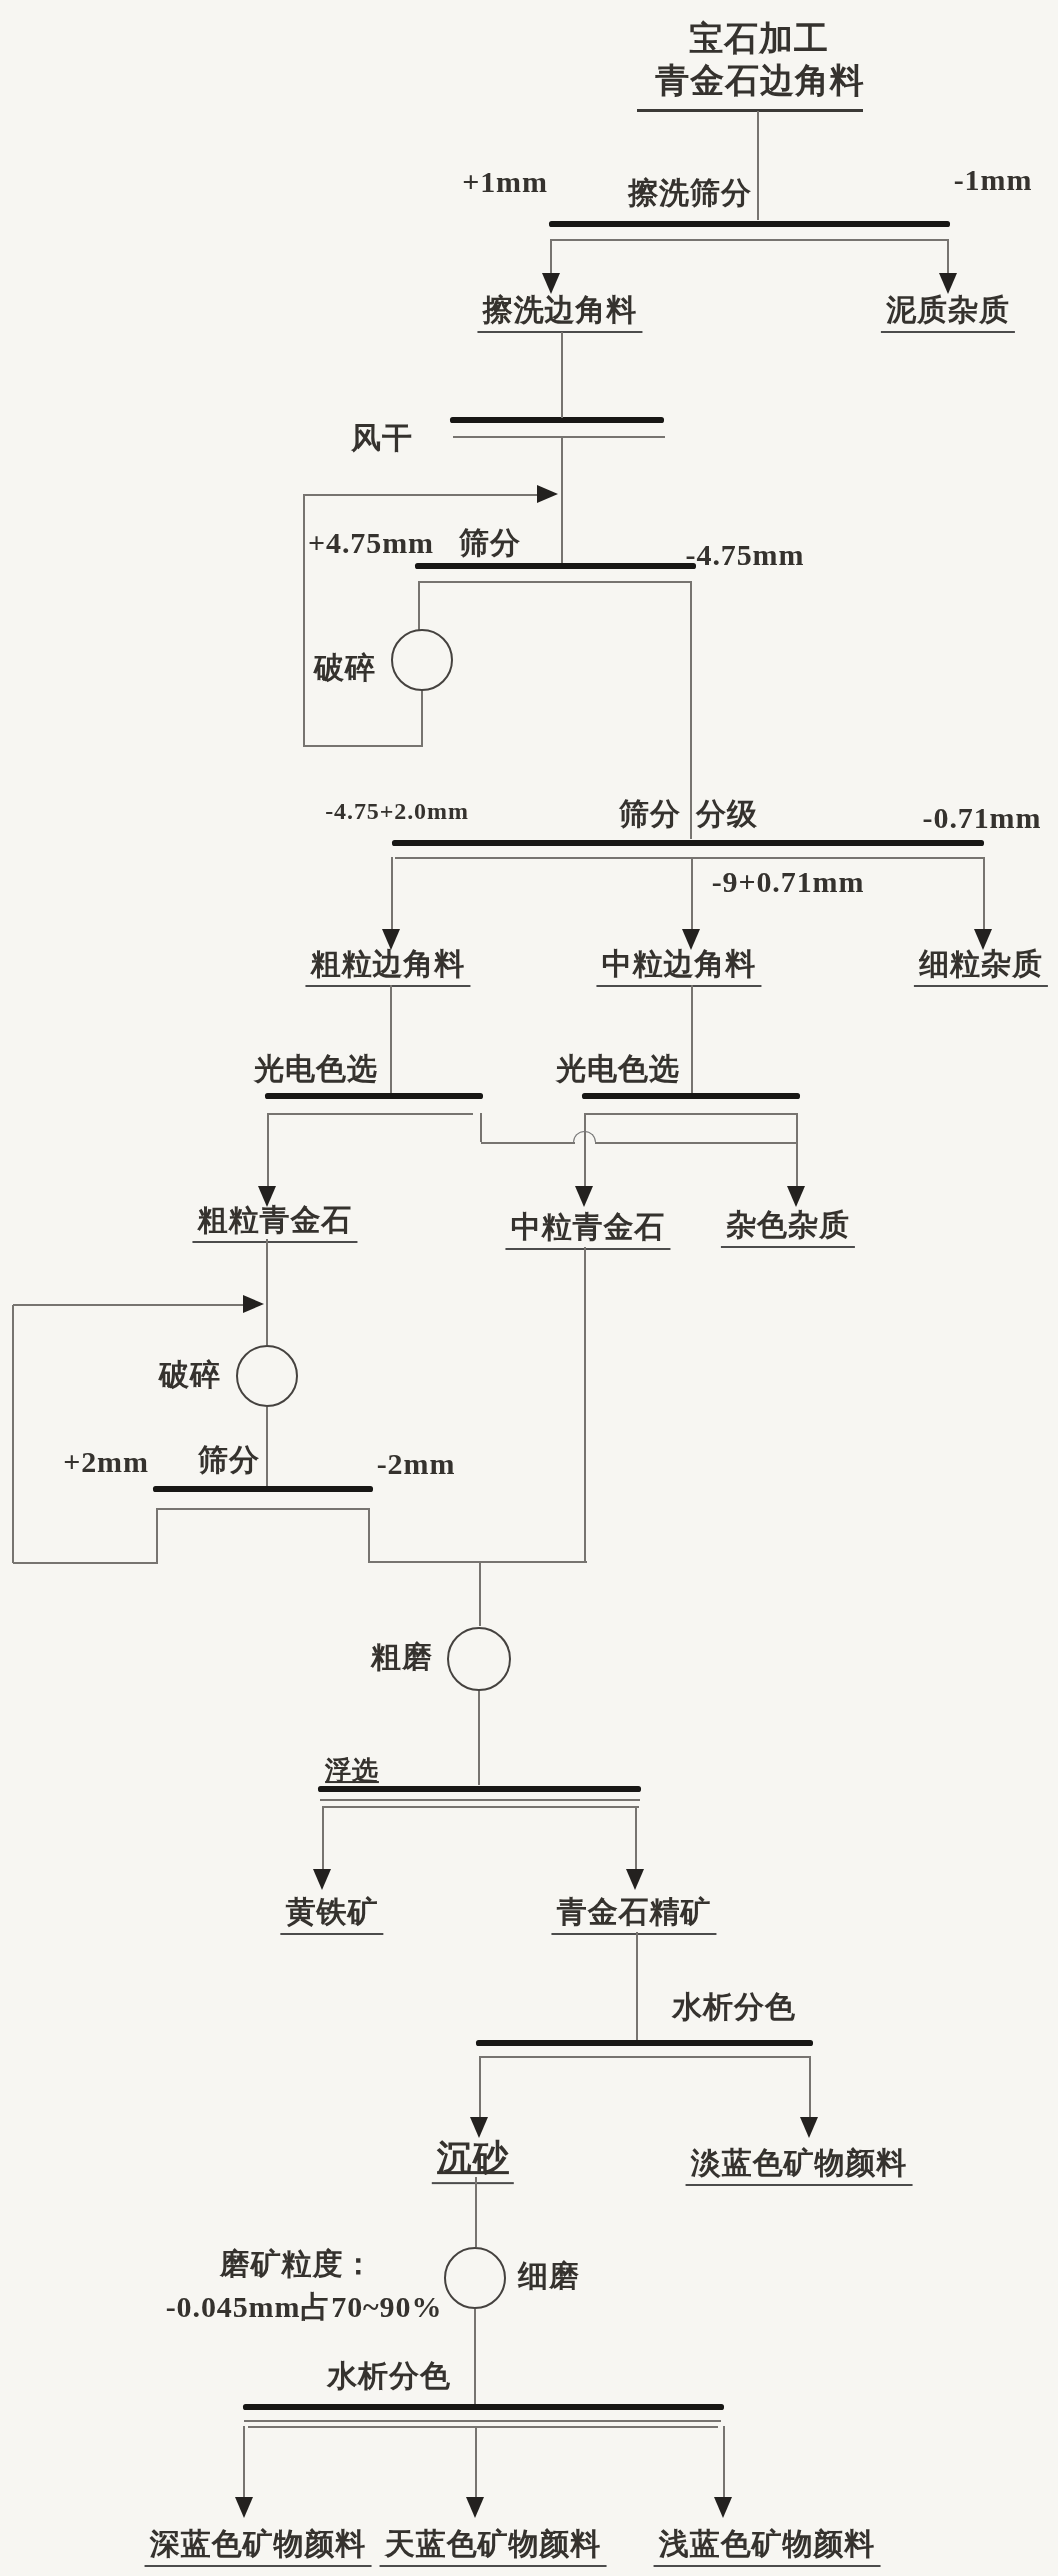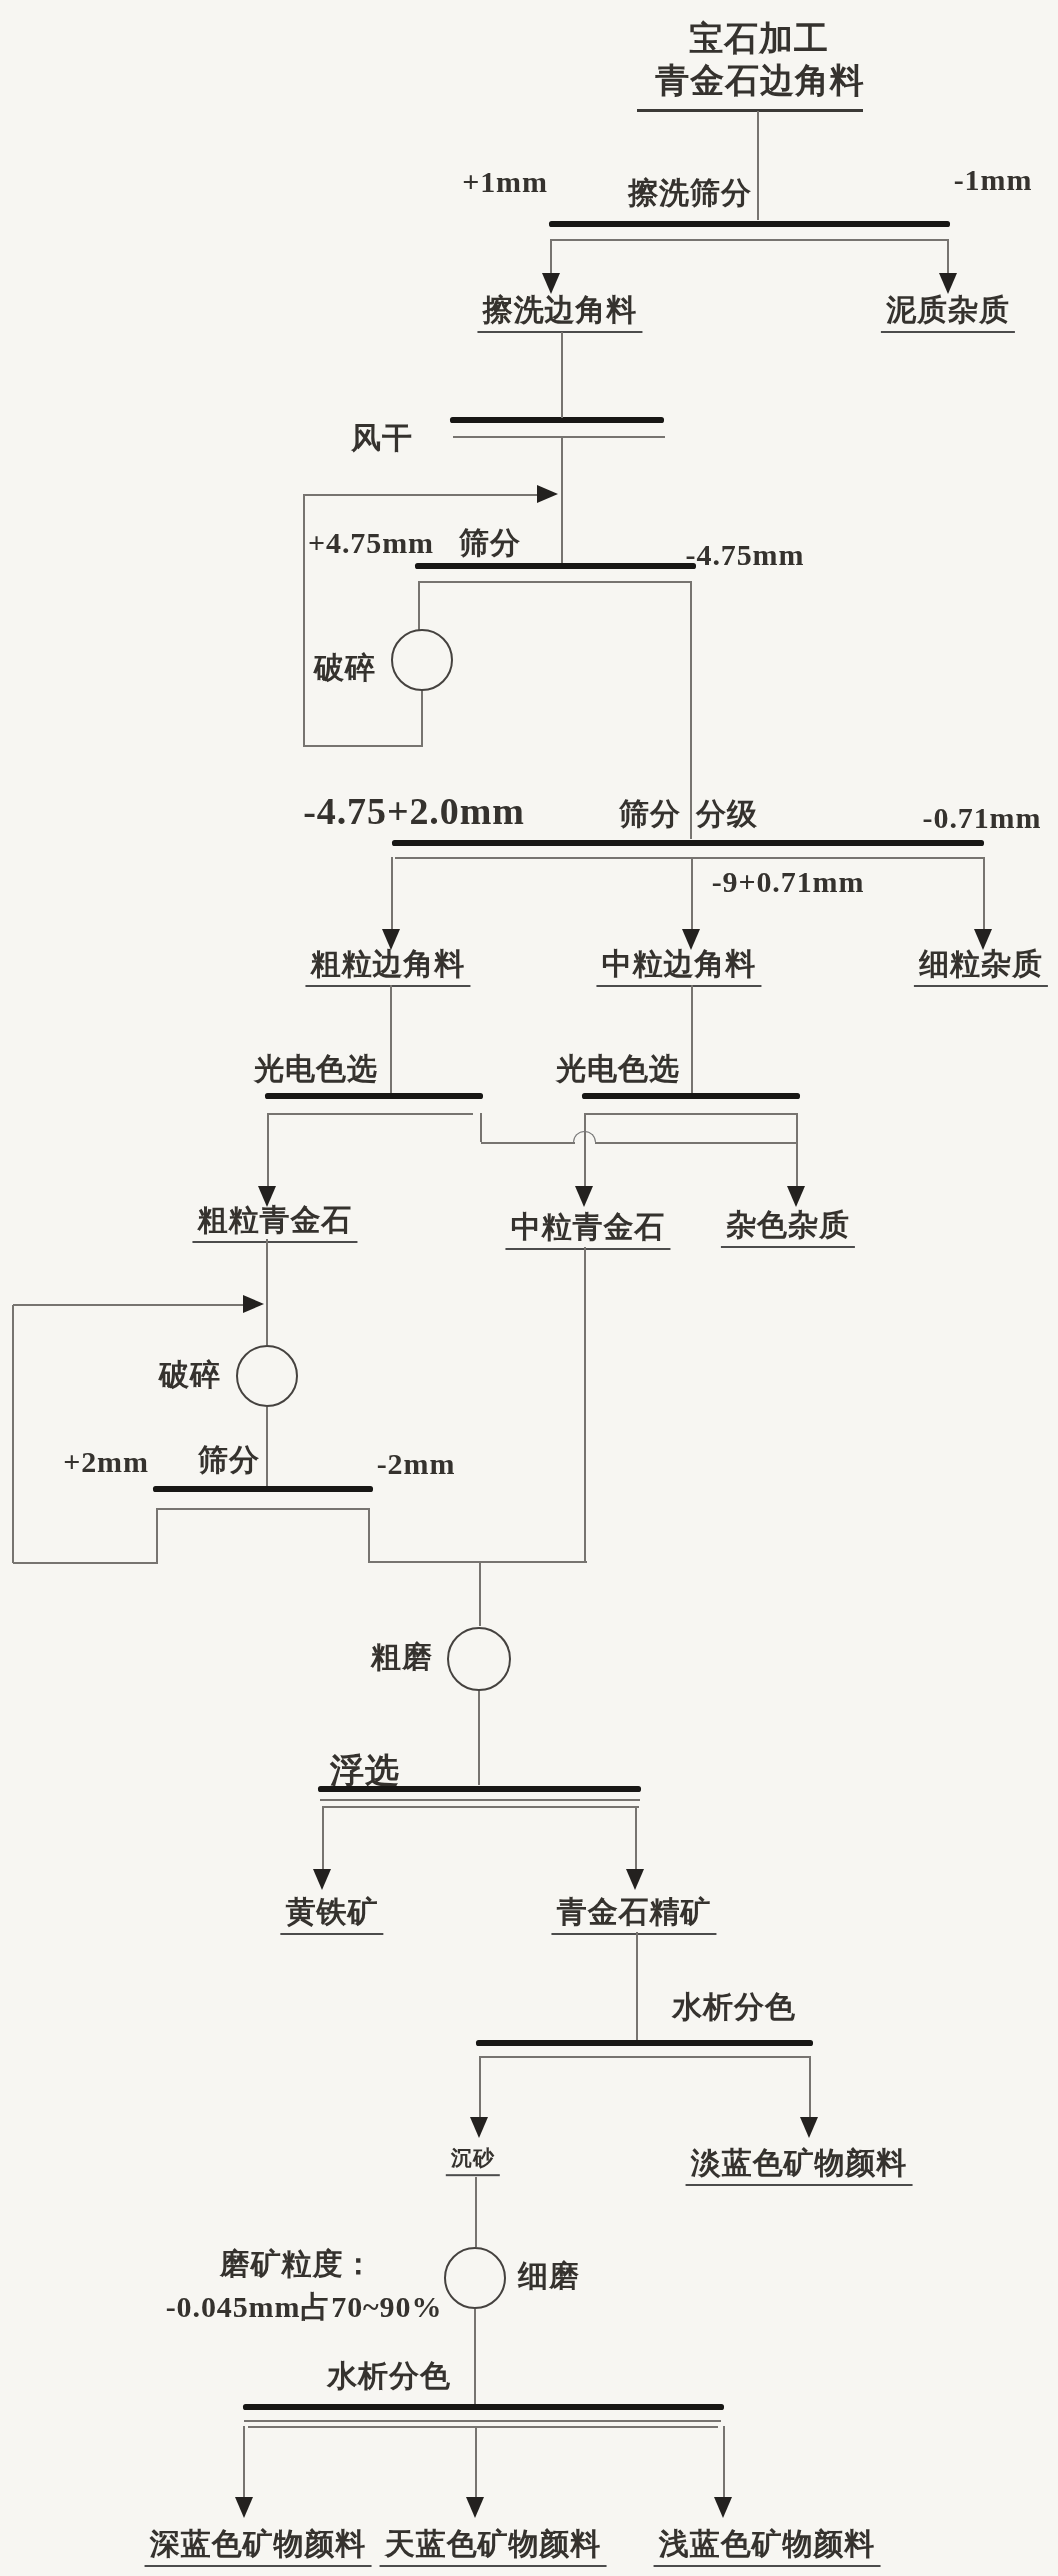--- a/index.html
+++ b/index.html
@@ -35,41 +35,41 @@
     <div class="lbl" style="left: 993px; top: 180px; font-size: 30px;">-1mm</div>
     <div class="lbl u" style="left: 560px; top: 313px; font-size: 30px;">擦洗边角料</div>
     <div class="lbl u" style="left: 948px; top: 313px; font-size: 30px;">泥质杂质</div>
     <div class="lbl" style="left: 382px; top: 438px; font-size: 30px;">风干</div>
     <div class="lbl" style="left: 371px; top: 543px; font-size: 30px;">+4.75mm</div>
     <div class="lbl" style="left: 490px; top: 543px; font-size: 30px;">筛分</div>
     <div class="lbl" style="left: 745px; top: 555px; font-size: 30px;">-4.75mm</div>
     <div class="lbl" style="left: 345px; top: 668px; font-size: 30px;">破碎</div>
     <div class="lbl" style="left: 650px; top: 814px; font-size: 30px;">筛分</div>
     <div class="lbl" style="left: 727px; top: 814px; font-size: 30px;">分级</div>
-    <div class="lbl" style="left: 397px; top: 812px; font-size: 38px; margin-left: 17px;">-4.75+2.0mm</div>
+    <div class="lbl" style="left: 397px; top: 812px; font-size: 24px;">-4.75+2.0mm</div>
     <div class="lbl" style="left: 982px; top: 818px; font-size: 30px;">-0.71mm</div>
     <div class="lbl" style="left: 788px; top: 882px; font-size: 30px;">-9+0.71mm</div>
     <div class="lbl u" style="left: 388px; top: 967px; font-size: 30px;">粗粒边角料</div>
     <div class="lbl u" style="left: 679px; top: 967px; font-size: 30px;">中粒边角料</div>
     <div class="lbl u" style="left: 981px; top: 967px; font-size: 30px;">细粒杂质</div>
     <div class="lbl" style="left: 316px; top: 1069px; font-size: 30px;">光电色选</div>
     <div class="lbl" style="left: 618px; top: 1069px; font-size: 30px;">光电色选</div>
     <div class="lbl u" style="left: 275px; top: 1223px; font-size: 30px;">粗粒青金石</div>
     <div class="lbl u" style="left: 588px; top: 1230px; font-size: 30px;">中粒青金石</div>
     <div class="lbl u" style="left: 788px; top: 1228px; font-size: 30px;">杂色杂质</div>
     <div class="lbl" style="left: 190px; top: 1375px; font-size: 30px;">破碎</div>
     <div class="lbl" style="left: 106px; top: 1462px; font-size: 30px;">+2mm</div>
     <div class="lbl" style="left: 229px; top: 1460px; font-size: 30px;">筛分</div>
     <div class="lbl" style="left: 416px; top: 1464px; font-size: 30px;">-2mm</div>
     <div class="lbl" style="left: 402px; top: 1657px; font-size: 30px;">粗磨</div>
-    <div class="lbl" style="left: 365px; top: 1771px; font-size: 34px;">浮选</div>
+    <div class="lbl" style="left: 352px; top: 1771px; font-size: 26px; text-decoration: underline;">浮选</div>
     <div class="lbl u" style="left: 332px; top: 1915px; font-size: 30px;">黄铁矿</div>
     <div class="lbl u" style="left: 634px; top: 1915px; font-size: 30px;">青金石精矿</div>
     <div class="lbl" style="left: 734px; top: 2007px; font-size: 30px;">水析分色</div>
-    <div class="lbl u" style="left: 473px; top: 2161px; font-size: 21px;">沉砂</div>
+    <div class="lbl u" style="left: 473px; top: 2161px; font-size: 35px; text-decoration: underline;">沉砂</div>
     <div class="lbl u" style="left: 799px; top: 2166px; font-size: 30px;">淡蓝色矿物颜料</div>
     <div class="lbl" style="left: 297px; top: 2264px; font-size: 30px; font-family: Liberation Serif, serif;">磨矿粒度：</div>
     <div class="lbl" style="left: 304px; top: 2307px; font-size: 30px;">-0.045mm占70~90%</div>
     <div class="lbl" style="left: 549px; top: 2276px; font-size: 30px;">细磨</div>
     <div class="lbl" style="left: 389px; top: 2376px; font-size: 30px;">水析分色</div>
     <div class="lbl u" style="left: 258px; top: 2547px; font-size: 30px; text-align: center;">深蓝色矿物颜料</div>
     <div class="lbl u" style="left: 493px; top: 2547px; font-size: 30px;">天蓝色矿物颜料</div>
     <div class="lbl u" style="left: 767px; top: 2547px; font-size: 30px;">浅蓝色矿物颜料</div>
     <div class="tb" style="left: 549px; top: 221px; width: 401px; background: rgb(24, 23, 21);"></div>
     <div class="tb" style="left: 450px; top: 417px; width: 214px; background: rgb(24, 23, 21);"></div>

